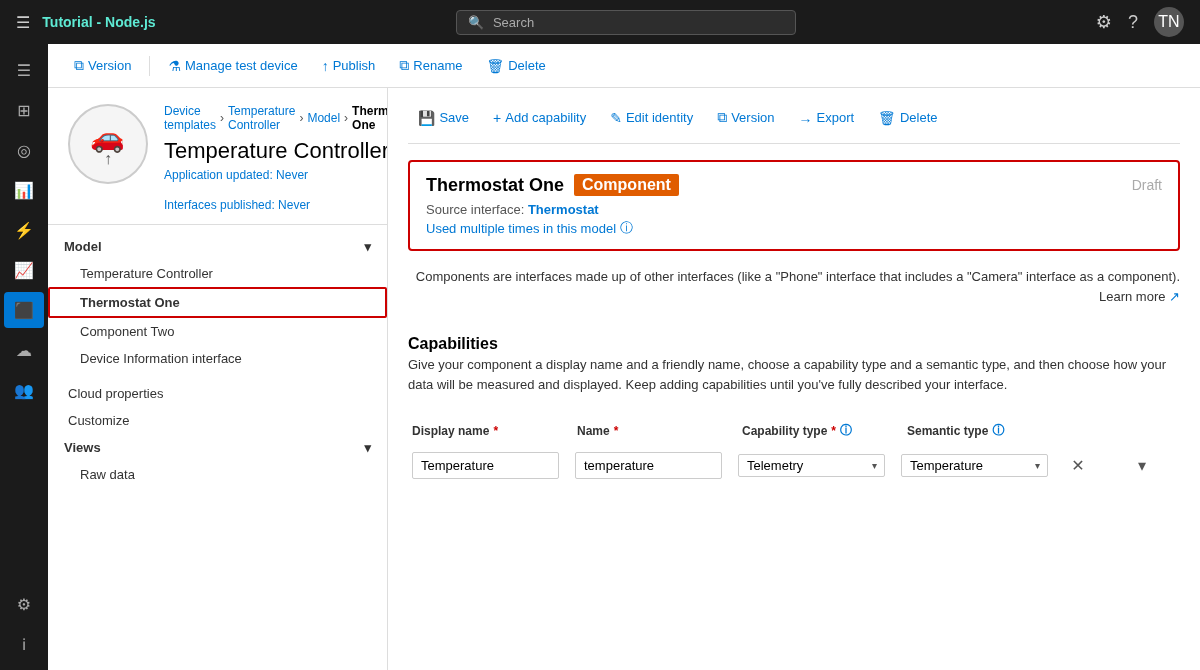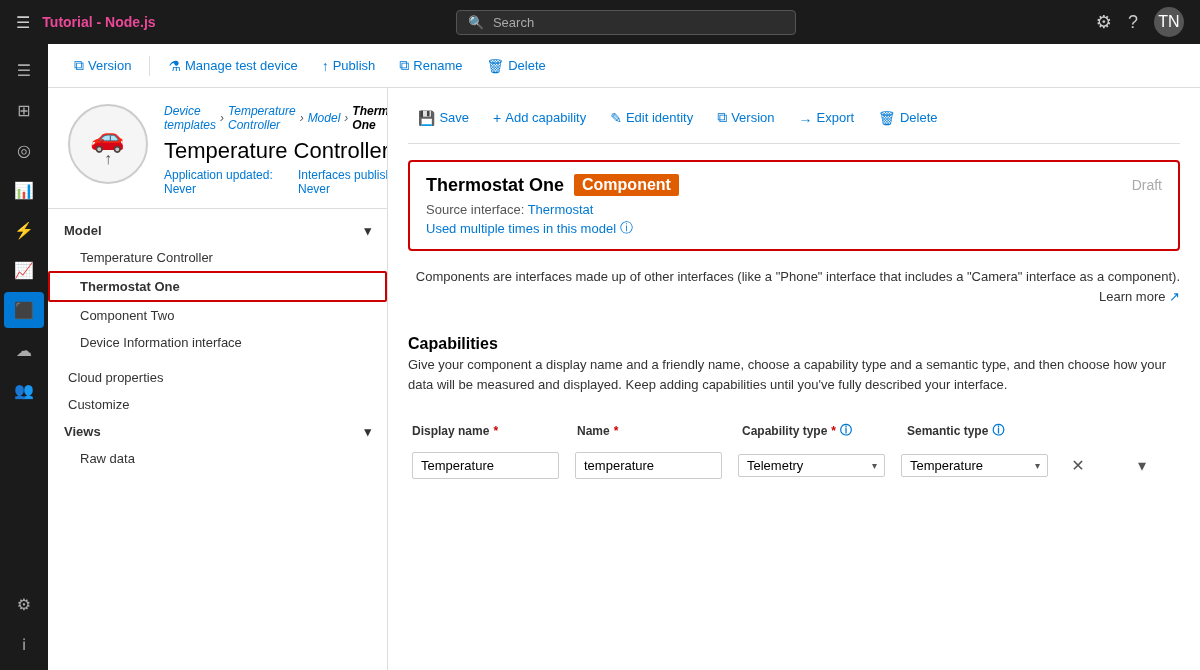--- a/index.html
+++ b/index.html
@@ -9,21 +9,21 @@
     .topbar {
       height: 44px;
       background: #1b1b1b;
       display: flex;
       align-items: center;
       justify-content: space-between;
       padding: 0 16px;
       color: #fff;
     }
     .topbar-left { display: flex; align-items: center; gap: 12px; }
-    .topbar-title { font-size: 14px; font-weight: 600; color: #ec4899; }
+    .topbar-title { font-size: 14px; font-weight: 600; color: #5eead4; }
     .topbar-search {
       display: flex; align-items: center; gap: 8px;
       background: #2d2d2d; border: 1px solid #555;
       border-radius: 4px; padding: 4px 12px;
       width: 340px; cursor: text;
     }
     .topbar-search span { color: #aaa; font-size: 13px; }
     .topbar-icons { display: flex; align-items: center; gap: 16px; }
     .topbar-icon { color: #ccc; font-size: 16px; cursor: pointer; }
 
@@ -90,25 +90,25 @@
       gap: 16px;
     }
     .device-icon-circle {
       width: 80px; height: 80px; border-radius: 50%;
       border: 2px solid #ccc;
       display: flex; flex-direction: column; align-items: center; justify-content: center;
       background: #f5f5f5; flex-shrink: 0;
     }
     .device-header-info { flex: 1; }
     .breadcrumb { font-size: 12px; color: #0078d4; display: flex; align-items: center; gap: 4px; margin-bottom: 6px; }
-    .breadcrumb span { cursor: pointer; font-style: italic; }
+    .breadcrumb span { cursor: pointer; }
     .breadcrumb .sep { color: #555; cursor: default; }
     .breadcrumb .current { color: #000; font-weight: 600; cursor: default; }
     .device-title { font-size: 22px; font-weight: 300; color: #000; margin-bottom: 4px; }
-    .device-meta { font-size: 12px; color: #555; display: flex; gap: 16px; }
+    .device-meta { font-size: 12px; color: #555; display: flex; gap: 16px; flex-direction: column; }
     .device-meta span { color: #0078d4; cursor: pointer; }
 
     
     .nav-section { padding: 8px 0; }
     .nav-section-header {
       display: flex; align-items: center; justify-content: space-between;
       padding: 6px 16px; font-size: 13px; font-weight: 600; cursor: pointer;
       color: #333;
     }
     .nav-item {
@@ -156,21 +156,21 @@
     }
     .component-card-header { display: flex; align-items: center; gap: 10px; margin-bottom: 6px; }
     .component-title { font-size: 18px; font-weight: 600; }
     .component-badge {
       background: #e05c00; color: #fff;
       font-size: 16px; font-weight: 600;
       padding: 2px 8px; border-radius: 2px;
     }
     .component-draft { margin-left: auto; color: #aaa; font-size: 14px; }
     .component-source { font-size: 13px; color: #555; margin-bottom: 2px; }
-    .component-source a { color: #0078d4; text-decoration: none; cursor: pointer; }
+    .component-source a { color: #0078d4; text-decoration: none; cursor: pointer; font-weight: bold; }
     .component-used {
       font-size: 13px; color: #0078d4; display: flex; align-items: center; gap: 4px; cursor: pointer;
     }
 
     
     .description-text { font-size: 13px; color: #333; line-height: 1.5; margin-bottom: 29px; text-align: right; }
     .description-text a { color: #0078d4; text-decoration: none; cursor: pointer; }
 
     
     .capabilities-title { font-size: 16px; font-weight: 600; margin-bottom: 2px; }

